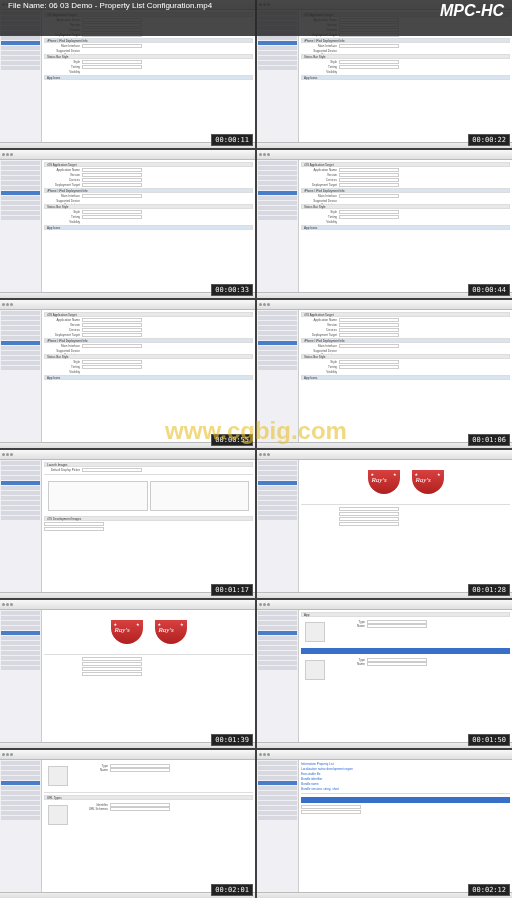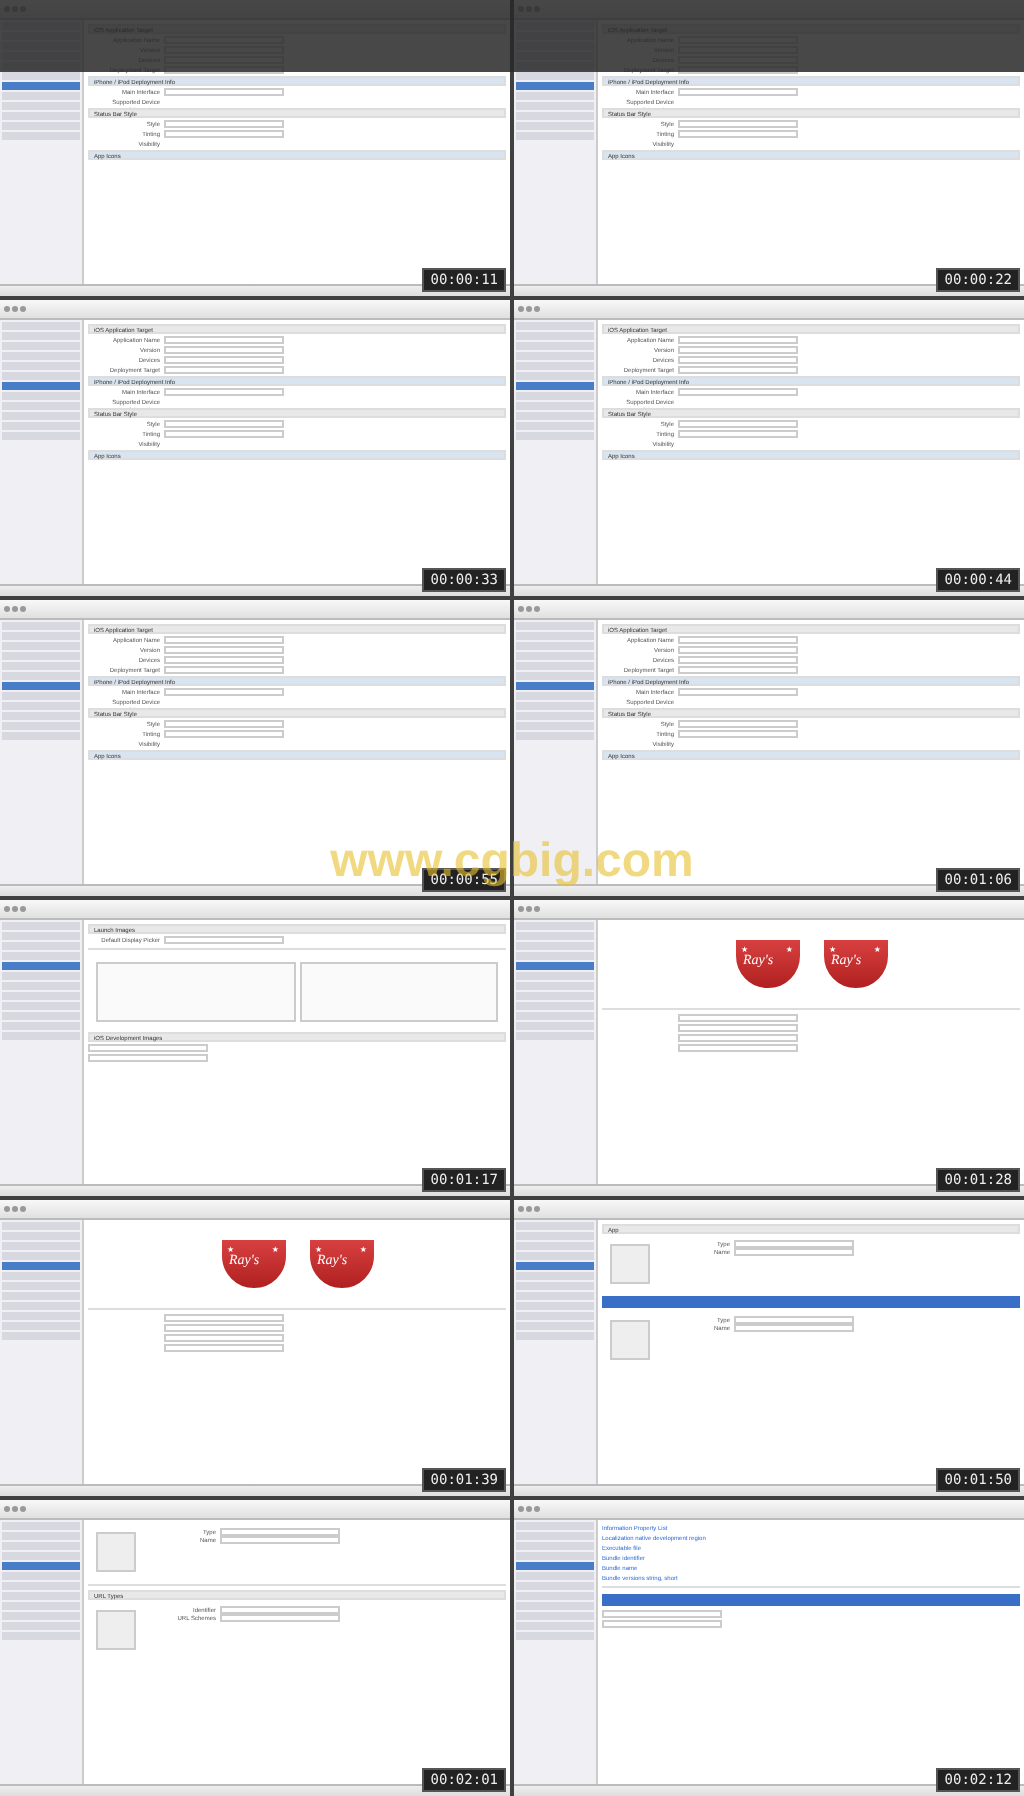--- a/index.html
+++ b/index.html
@@ -33,21 +33,23 @@
   .img-placeholder { width: 20px; height: 20px; background: #eee; border: 1px solid #ccc; display: inline-block; margin: 2px; }
   .blue-bar { height: 6px; background: #3a6fc8; margin: 1px 0; }
   .link-text { color: #2a6ad8; font-size: 3px; }
   .divider { height: 1px; background: #ddd; margin: 1px 0; }
 </style>
 </head>
 <body>
 
 <div class="header-overlay">
   <div class="header-left">
-  </div>
+    <div><span>File Name:</span> <span>06 03 Demo - Property List Configuration.mp4</span></div>
+  </div>
+  <div class="header-right">MPC-HC</div>
 </div>
 
 <div class="watermark">www.cgbig.com</div>
 
 <div class="grid">
 
   <div class="tile">
     <div class="tile-toolbar">
         <span class="dot"></span>
         <span class="dot"></span>

